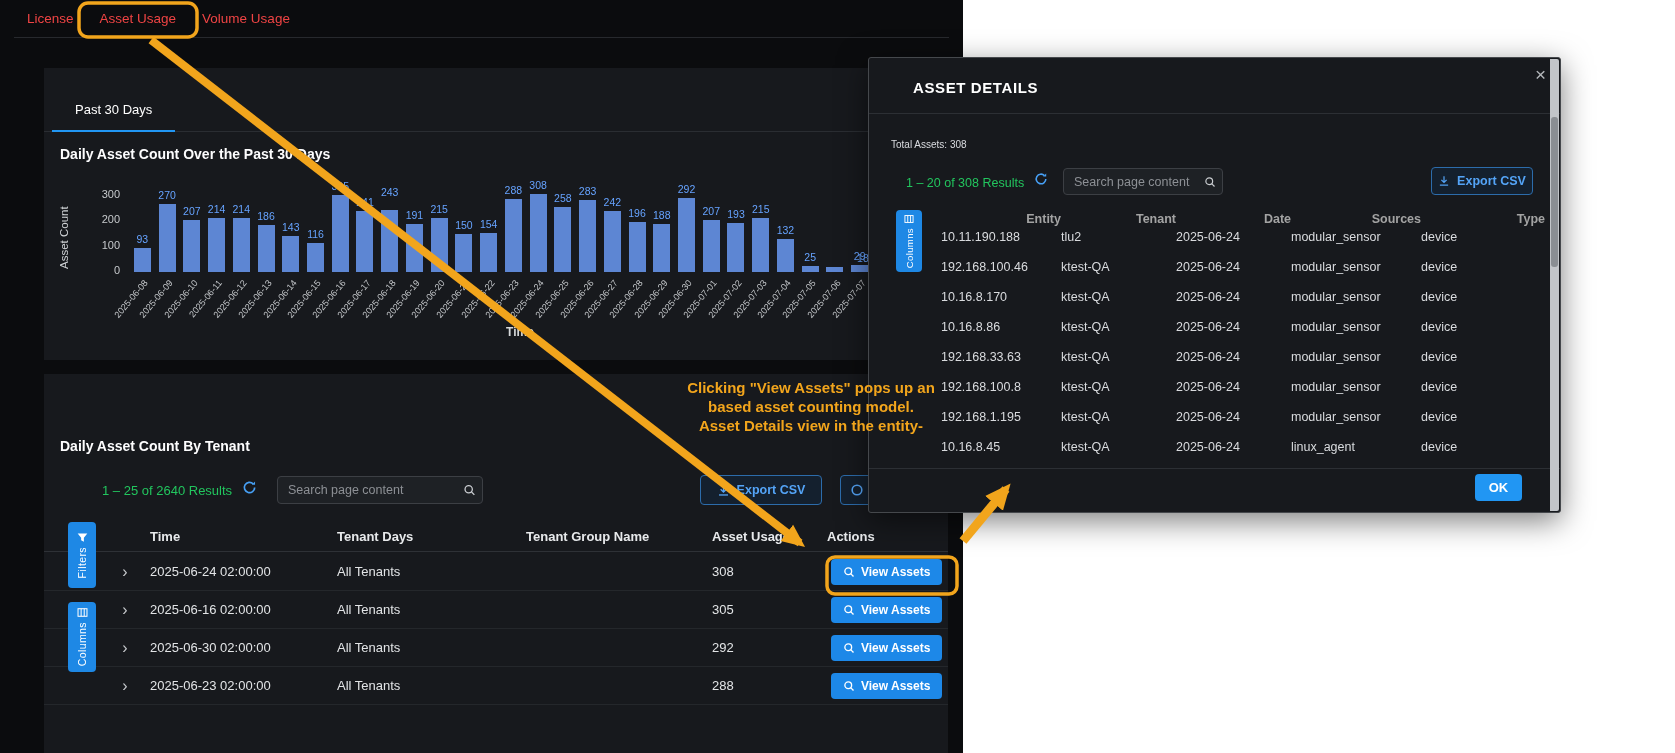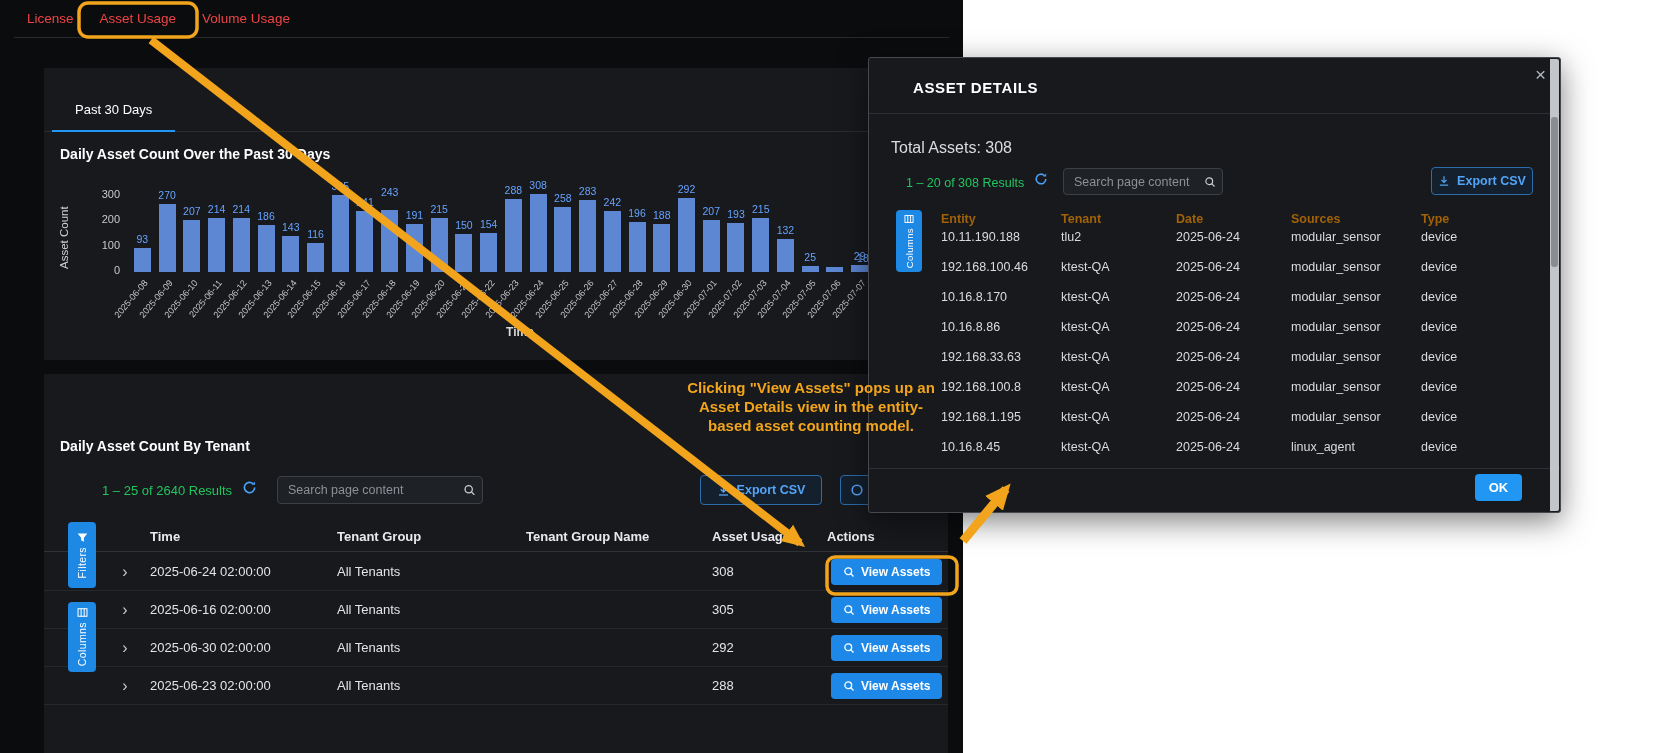--- a/index.html
+++ b/index.html
@@ -69,24 +69,24 @@
     border:none; overflow:hidden; }
   .vlabel { writing-mode:vertical-rl; transform:rotate(180deg); font-size:10.5px; letter-spacing:.4px; color:#fff; }
 
   
   .popup { position:absolute; left:868px; top:57px; width:693px; height:456px; background:#17191d;
     border:1px solid #45484c; border-radius:3px; box-shadow:0 8px 30px rgba(0,0,0,.5); z-index:10; }
   .p-close { position:absolute; right:14px; top:6px; font-size:19px; color:#b3b6ba; cursor:pointer;
     background:none; border:none; font-family:inherit; }
   .p-title { position:absolute; left:44px; top:21px; font-size:15px; font-weight:700; letter-spacing:.6px; color:#ffffff; }
   .p-div1 { position:absolute; left:0; top:55px; width:100%; border-top:1px solid #2c2f34; }
-  .p-total { position:absolute; left:22px; top:81px; font-size:16px; color:#dadce0; }
+  .p-total { position:absolute; left:22px; top:81px; font-size:10px; color:#dadce0; }
   .p-thead { position:absolute; left:0; top:148px; width:676px; height:26px; display:grid;
     grid-template-columns:120px 115px 115px 130px 1fr; padding-left:72px; align-items:center;
-    font-size:12.5px; font-weight:700; color:#a16207; }
+    font-size:12.5px; font-weight:700; color:#a3a3a3;text-align:right; }
   .p-tbody { position:absolute; left:0; top:164px; width:676px; height:233px; overflow:hidden; }
   .prow { display:grid; grid-template-columns:120px 115px 115px 130px 1fr; padding-left:72px;
     align-items:center; height:30px; font-size:12.5px; color:#d9dbde; }
   .p-div2 { position:absolute; left:0; top:410px; width:100%; border-top:1px solid #2c2f34; }
   .p-ok { position:absolute; left:606px; top:416px; width:47px; height:27px; background:#2196f3; color:#fff;
     border:none; border-radius:4px; font-size:13px; font-weight:600; cursor:pointer; font-family:inherit; }
   .p-scroll { position:absolute; right:1px; top:1px; width:9px; height:calc(100% - 2px); background:#c2c5c9; border-radius:0 2px 2px 0; }
   .p-thumb { position:absolute; left:1px; top:58px; width:7px; height:150px; background:#8a8e93; border-radius:3px; }
 
   
@@ -304,21 +304,21 @@
         <button class="export-btn" style="left:796px;top:1px;width:104px;height:30px;justify-content:flex-start;padding-left:9px;">
           <svg width="14" height="14" viewBox="0 0 16 16">
               <circle cx="8" cy="8" r="5.5" fill="none" stroke="#54a4f7" stroke-width="1.8"></circle>
             </svg>
         </button>
       </div>
 
       <div class="thead">
           <div class="th"></div>
           <div class="th">Time</div>
-          <div class="th">Tenant Group</div>
+          <div class="th">Tenant Days</div>
           <div class="th">Tenant Group Name</div>
           <div class="th">Asset Usage</div>
           <div class="th">Actions</div>
         </div>
       <div class="tbody">
           <div class="trow">
             <div class="chev">›</div>
             <div class="td">2025-06-24 02:00:00</div>
             <div class="td">All Tenants</div>
             <div class="td"></div>
@@ -510,17 +510,17 @@
         <path class="ann-fill" d="M0,1 L9,5 L0,9 z" fill="#f2a51c"></path>
       </marker>
     </defs>
     <rect class="ann-stroke" x="79" y="3" width="118" height="34" rx="9" fill="none" stroke-width="3.5" stroke="#f2a51c"></rect>
     <line class="ann-stroke" x1="151" y1="40" x2="800" y2="543" stroke-width="8" marker-end="url(#ah)" stroke="#f2a51c"></line>
     <rect class="ann-stroke" x="827" y="557" width="130" height="37" rx="8" fill="none" stroke-width="3.5" stroke="#f2a51c"></rect>
     <line class="ann-stroke" x1="963" y1="541" x2="1006" y2="489" stroke-width="9" marker-end="url(#ah)" stroke="#f2a51c"></line>
   </svg>
   <div class="note" style="color: rgb(242, 165, 28);">
       <div class="note-line">Clicking "View Assets" pops up an</div>
+      <div class="note-line">based asset counting model.</div>
       <div class="note-line">Asset Details view in the entity-</div>
-      <div class="note-line">based asset counting model.</div>
     </div>
 
 </div>
 
 </body></html>

